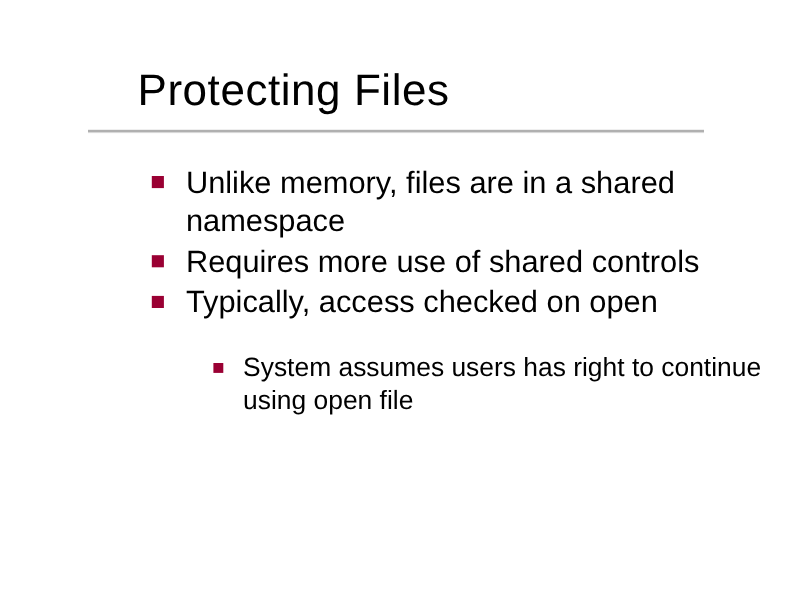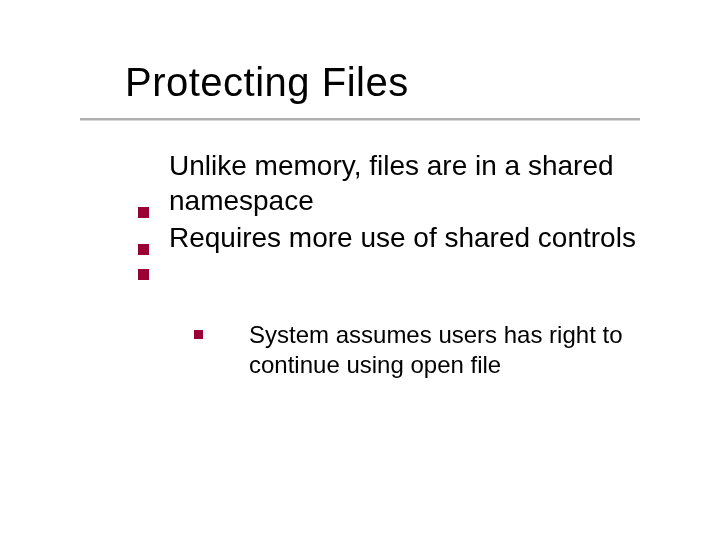--- a/index.html
+++ b/index.html
@@ -36,21 +36,21 @@
     box-shadow: 0 1px 0 #d8d8d8;
   }
   .bullets1 {
     position: absolute;
     left: 118px;
     top: 148px;
     width: 560px;
   }
   .b1-item {
     display: flex;
-    align-items: flex-end;
+    align-items: flex-start;
     margin-bottom: 2px;
   }
   .sq {
     width: 11px;
     height: 11px;
     background: #9a0033;
     flex: 0 0 auto;
     margin-top: 12px;
     margin-right: 20px;
   }
@@ -60,21 +60,20 @@
   }
   .bullets2 {
     position: absolute;
     left: 174px;
     top: 320px;
     width: 500px;
   }
   .b2-item {
     display: flex;
     align-items: flex-start;
-    gap: 28px;
   }
   .sq2 {
     width: 9px;
     height: 9px;
     background: #9a0033;
     flex: 0 0 auto;
     margin-top: 10px;
     margin-right: 18px;
   }
   .b2-text {
@@ -94,20 +93,21 @@
     <div class="b1-item">
       <div class="sq"></div>
       <div class="b1-text">Unlike memory, files are in a shared namespace</div>
     </div>
     <div class="b1-item">
       <div class="sq"></div>
       <div class="b1-text">Requires more use of shared controls</div>
     </div>
     <div class="b1-item">
       <div class="sq"></div>
+      <div class="b1-text">Typically, access checked on open</div>
     </div>
   </div>
 
   <div class="bullets2">
     <div class="b2-item">
       <div class="sq2"></div>
       <div class="b2-text">System assumes users has right to continue using open file</div>
     </div>
   </div>
 

